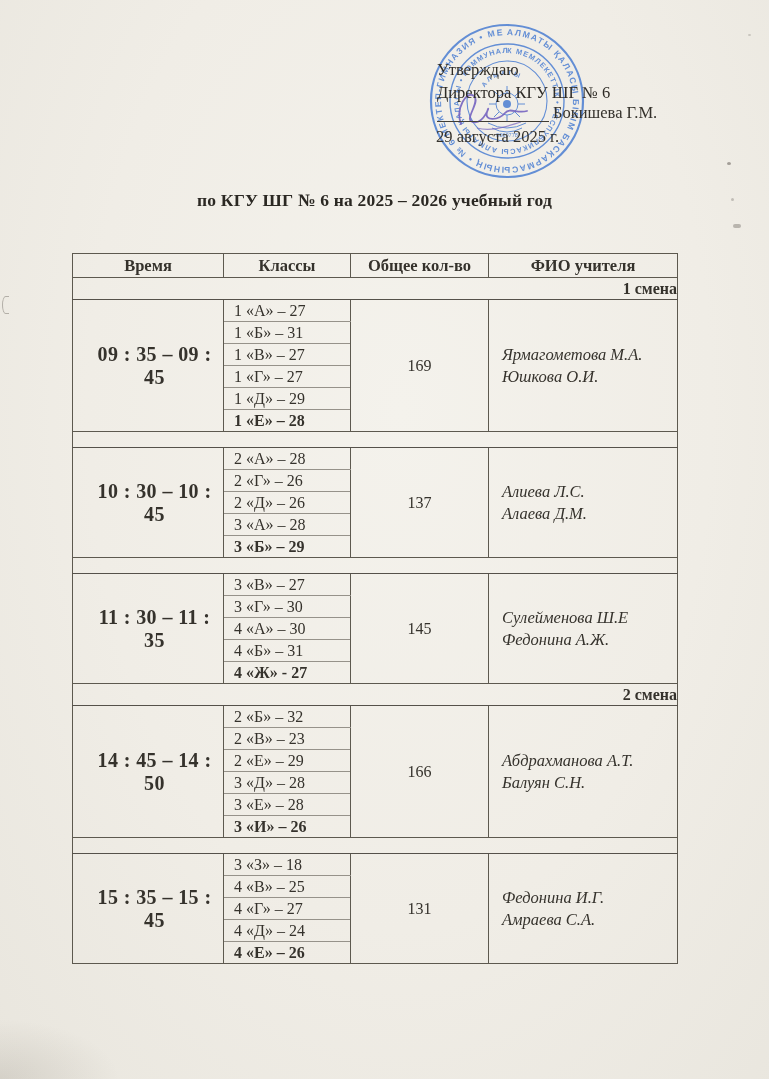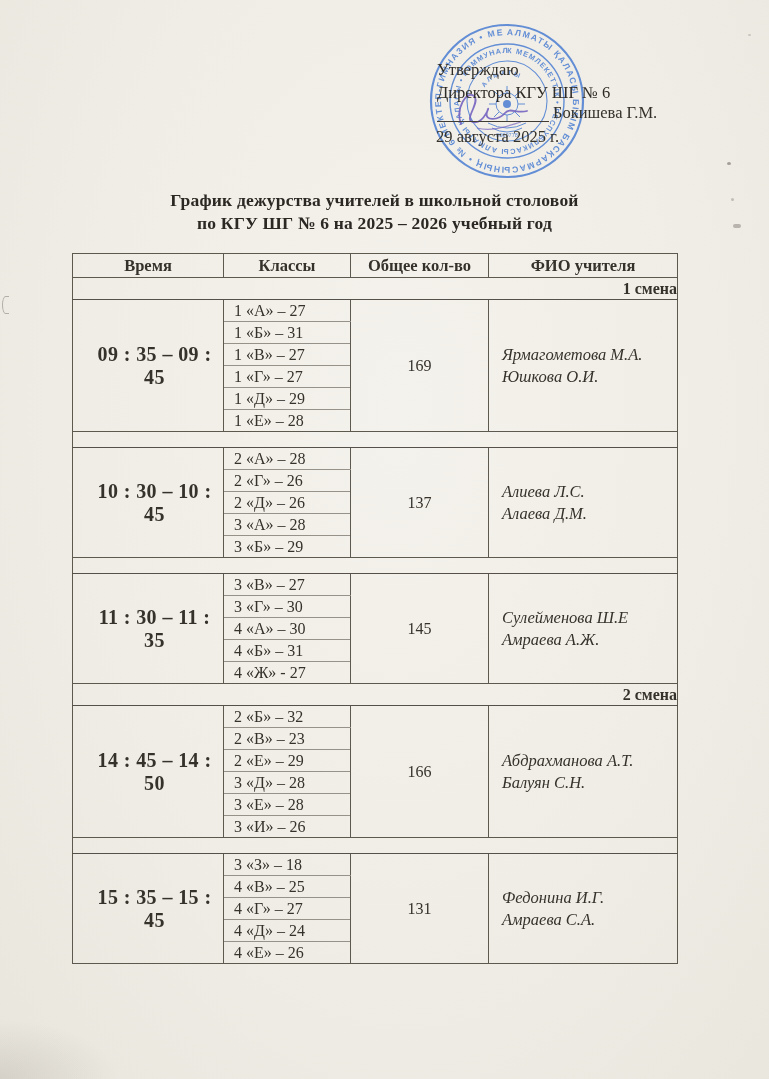--- a/index.html
+++ b/index.html
@@ -35,21 +35,21 @@
   .title{position:absolute;left:72px;top:189px;width:605px;text-align:center;
     font-weight:bold;font-size:17.5px;line-height:22.5px;color:#2b2823;letter-spacing:.2px;}
   
   table.tbl{position:absolute;left:72px;top:253px;width:605px;border-collapse:collapse;table-layout:fixed;}
   .tbl th,.tbl td{border:1px solid #5d594f;padding:0;font-weight:normal;color:#35322c;}
   .tbl th{height:23px;font-weight:bold;font-size:16.5px;text-align:center;}
   tr.section td{height:21px;font-weight:bold;font-size:16px;text-align:right;border-bottom:1px solid #55514a;}
   td.cls{height:21px;font-size:16px;padding-left:10px;text-align:left;
          border-top:1px solid #96928a;border-bottom:1px solid #96928a;}
   tr.first-cls td.cls{border-top:1px solid #5d594f;margin-top:32px;}
-  td.cls.last{border-bottom:1px solid #5d594f;}
+  td.cls.last{border-bottom:1px solid #5d594f;font-weight:bold;}
   td.time{font-weight:bold;font-size:20px;text-align:center;vertical-align:middle;letter-spacing:.4px;padding-left:13px;}
   td.total{font-size:16px;text-align:center;vertical-align:middle;}
   td.teachers{font-size:16.5px;text-align:left;vertical-align:middle;padding-left:13px;line-height:22px;font-style:italic;}
   tr.spacer td{height:15px;border-left:1px solid #5d594f;border-right:1px solid #5d594f;
                border-top:1px solid #55514a;border-bottom:1px solid #55514a;}
 </style>
 </head>
 <body>
 
 <div class="paper">
@@ -108,21 +108,20 @@
 
   <div class="approval">
     <div class="ln">Утверждаю</div>
     <div class="ln">Директора КГУ ШГ № 6</div>
   </div>
   <div class="sig-line"></div>
   <div class="sig-name">Бокишева Г.М.</div>
   <div class="sig-date">29 августа 2025 г.</div>
 
   <div class="title">
-    <div>График дежурства учителей в школьной столовой</div>
     <div>по КГУ ШГ № 6 на 2025 – 2026 учебный год</div>
   </div>
 
   <table class="tbl">
     <colgroup>
       <col style="width:151px">
         <col style="width:127px">
         <col style="width:138px">
         <col style="width:189px">
     </colgroup>
@@ -186,21 +185,21 @@
         </tr>
         <tr class="spacer">
           <td colspan="4"></td>
         </tr>
         <tr class="clsrow first-cls">
           <td class="time" rowspan="5">11 : 30 – 11 : 35</td>
           <td class="cls">3 «В» – 27</td>
           <td class="total" rowspan="5">145</td>
           <td class="teachers" rowspan="5">
             <div>Сулейменова Ш.Е</div>
-            <div>Амраева А.Ж.</div>
+            <div>Федонина А.Ж.</div>
           </td>
         </tr>
         <tr class="clsrow">
           <td class="cls">3 «Г» – 30</td>
         </tr>
         <tr class="clsrow">
           <td class="cls">4 «А» – 30</td>
         </tr>
         <tr class="clsrow">
           <td class="cls">4 «Б» – 31</td>

